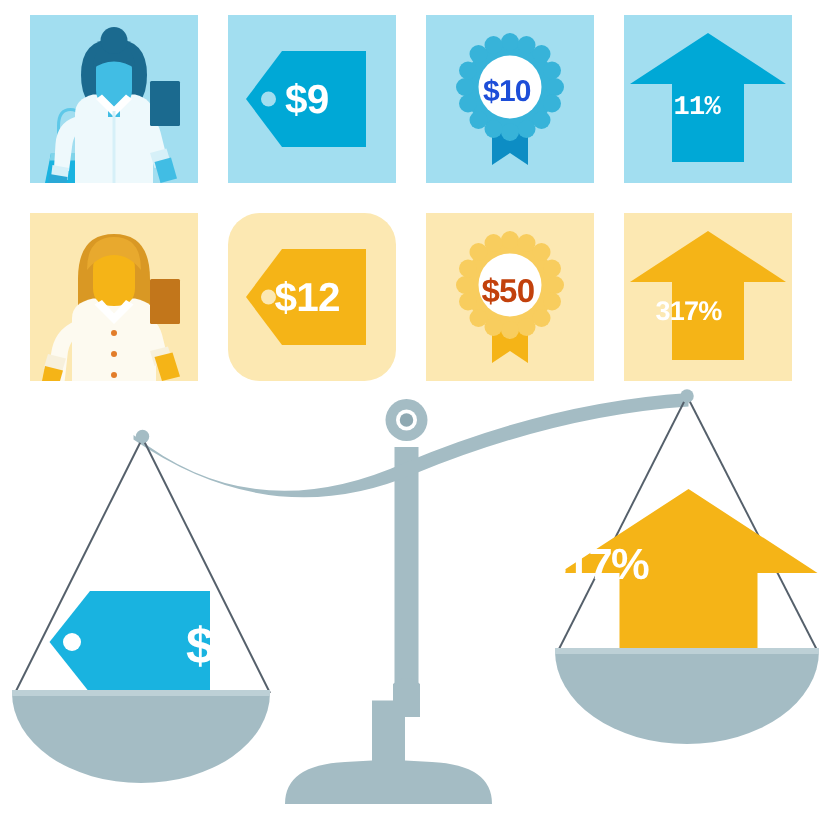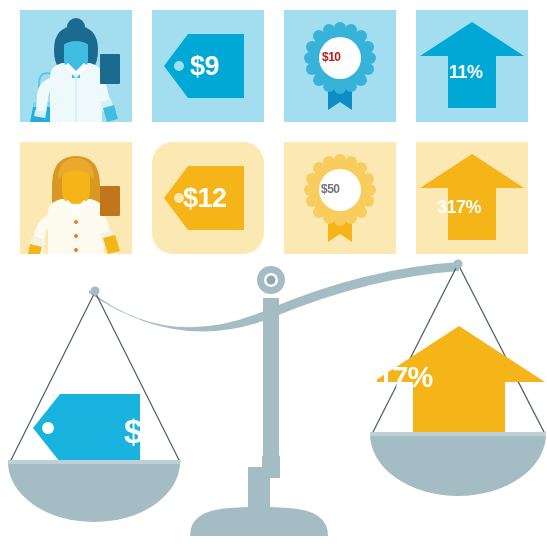--- a/index.html
+++ b/index.html
@@ -21,22 +21,22 @@
 
   
   .lbl{
     position:absolute;
     font-weight:bold;
     line-height:1;
     white-space:nowrap;
     letter-spacing:-0.5px;
   }
   .lbl-tag{font-size:27px;color:#ffffff;}
-  .lbl-ros-blue{font-size:12px;color:#b91c1c;}
-  .lbl-ros-gold{font-size:12px;color:#737373;}
+  .lbl-ros-blue{font-size:20px;color:#1d4ed8;}
+  .lbl-ros-gold{font-size:22px;color:#c2410c;}
   .lbl-arrow{font-size:18px;color:#ffffff;}
   .lbl-arrow-big{font-size:18px;color:#ffffff;}
 
   .scale-lbl{
     position:absolute;font-weight:bold;color:#ffffff;
     line-height:1;white-space:nowrap;letter-spacing:-1px;
   }
   .scale-lbl.tag9{font-size:34px;}
   .scale-lbl.arr317{font-size:29px;}
 </style>
@@ -106,21 +106,21 @@
         <circle cx="26" cy="48" r="6"></circle>
           <circle cx="28" cy="37" r="6"></circle>
         <circle cx="35" cy="26" r="6"></circle>
           <circle cx="45" cy="20" r="6"></circle>
       </g>
       <circle cx="56" cy="48" r="21" fill="#ffffff"></circle>
     </svg>
     <span class="lbl lbl-ros-blue" style="left:38px;top:41px;">$10</span>
   </div>
 
-  <div class="tile blue" style="left:416px;top:10px;">
+  <div class="tile blue" style="left:416px;top:10px;font-family:Liberation Mono, monospace;">
     <svg class="art" viewBox="0 0 112 112">
       <path d="M56 12 L108 46 L80 46 L80 98 L32 98 L32 46 L4 46 Z" fill="#00a8d6"></path>
     </svg>
     <span class="lbl lbl-arrow" style="left:33px;top:53px;">11%</span>
   </div>
 
   <div class="tile gold" style="left:20px;top:142px;">
     <svg class="art" viewBox="0 0 112 112">
 
       <path d="M32 44 q0 -30 24 -30 q24 0 24 30 l0 30 -48 0 Z" fill="#d99824"></path>

